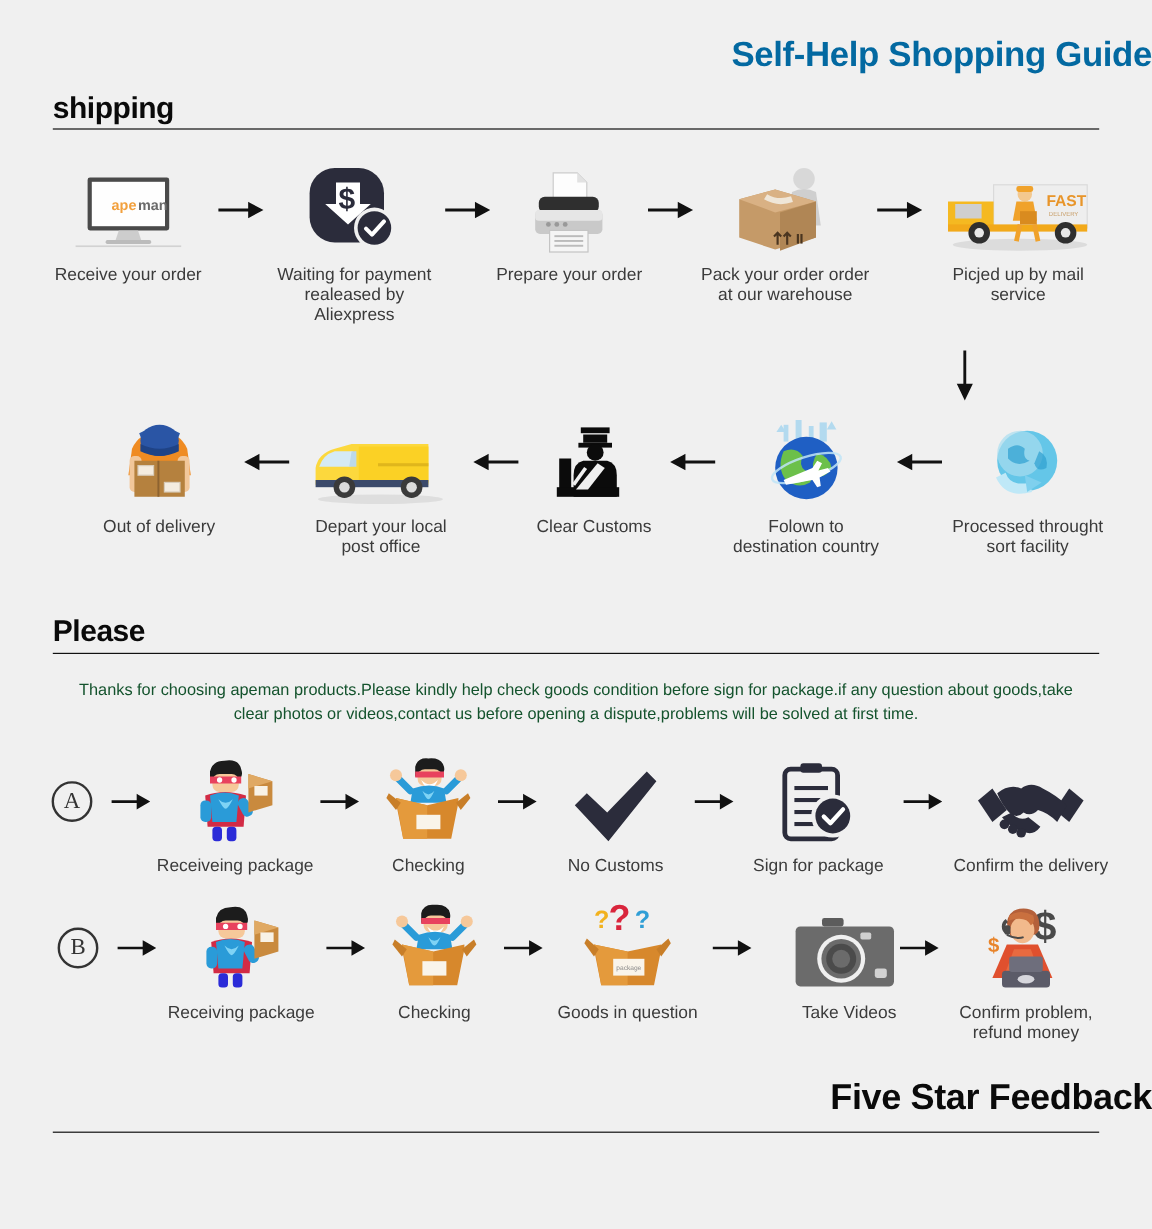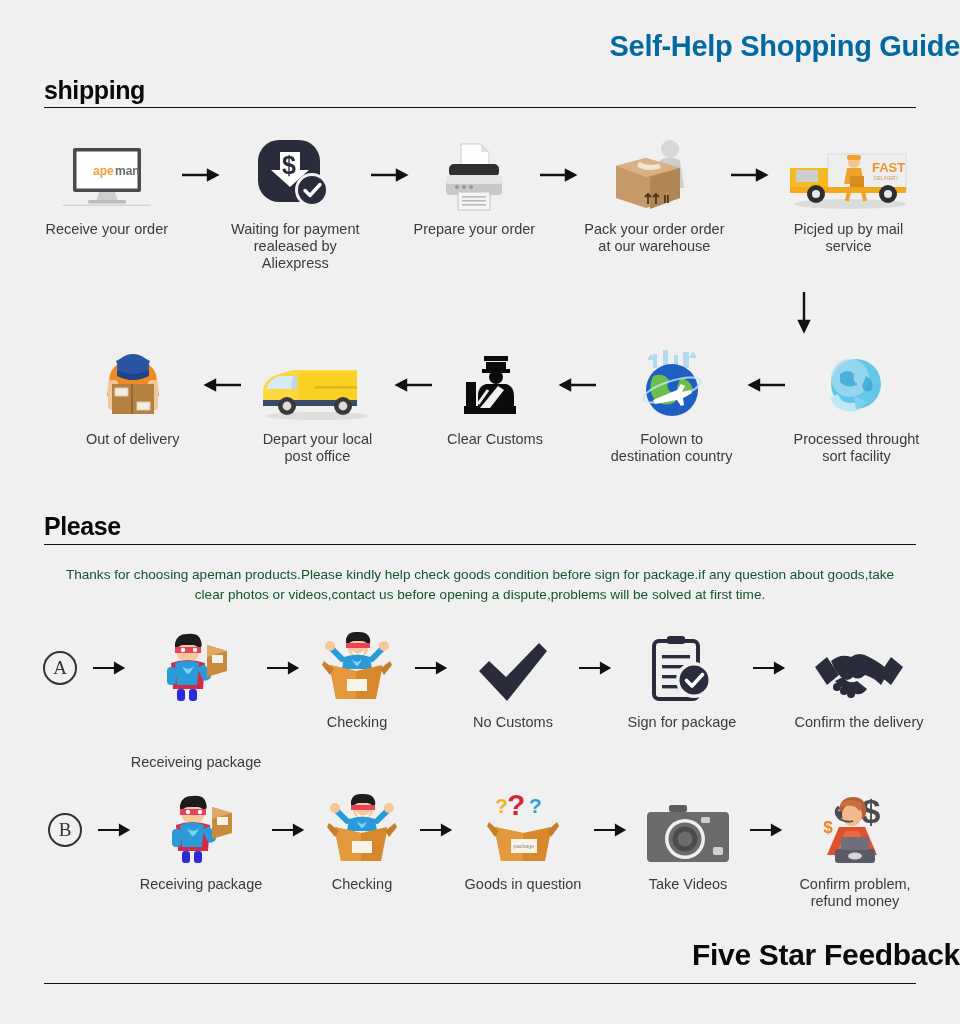--- a/index.html
+++ b/index.html
@@ -348,21 +348,21 @@
     <div class="letter-cell">
       <div class="circle-letter">A</div>
     </div>
 
     <div class="arrow w-small">
       <svg width="36" height="14" viewBox="0 0 36 14">
           <path d="M2 7 h24 M24 2.4 l8 4.6 -8 4.6 z" stroke="#111" stroke-width="2.2" fill="#111"></path>
         </svg>
     </div>
 
-    <div class="step" style="width:136px;gap:40px;">
+    <div class="step" style="width:136px;">
       <div class="art">
         <svg width="78" height="74" viewBox="0 0 78 74">
           <path d="M18 12 q2 -9 12 -9 q12 -2 14 7 q2 6 -2 8 l-24 2 z" fill="#1c1c1c"></path>
           <rect x="20" y="14" width="22" height="15" rx="6" fill="#f6c89a"></rect>
           <path d="M18 16 h26 v6 h-26 z" fill="#e8425e"></path>
           <circle cx="26" cy="19" r="2.2" fill="#fff"></circle>
             <circle cx="38" cy="19" r="2.2" fill="#fff"></circle>
           <path d="M14 32 q16 -6 34 0 l-2 26 h-30 z" fill="#d22b45"></path>
           <path d="M18 32 q12 -5 24 0 l-2 22 h-20 z" fill="#2a9bd8"></path>
           <path d="M25 35 q6 6 12 0 q-4 8 -6 8 q-2 0 -6 -8 z" fill="#7fd3f5"></path>
@@ -552,21 +552,21 @@
       </div>
       <div class="caption">Goods in question</div>
     </div>
 
     <div class="arrow w-small">
       <svg width="36" height="14" viewBox="0 0 36 14">
           <path d="M2 7 h24 M24 2.4 l8 4.6 -8 4.6 z" stroke="#111" stroke-width="2.2" fill="#111"></path>
         </svg>
     </div>
 
-    <div class="step" style="width:118px;">
+    <div class="step" style="width:118px;align-items:flex-end;">
       <div class="art">
         <svg width="86" height="64" viewBox="0 0 86 64">
           <rect x="24" y="2" width="18" height="7" rx="2" fill="#5c5c5c"></rect>
           <rect x="2" y="9" width="82" height="50" rx="4" fill="#6b6b6b"></rect>
           <rect x="56" y="14" width="9" height="6" rx="1.5" fill="#cfcfcf"></rect>
           <rect x="68" y="44" width="10" height="8" rx="2" fill="#d2d2d2"></rect>
           <circle cx="40" cy="36" r="20" fill="#f0f0f0"></circle>
           <circle cx="40" cy="36" r="16.5" fill="#6b6b6b"></circle>
           <circle cx="40" cy="36" r="12.5" fill="#4b4b4b"></circle>
           <circle cx="40" cy="36" r="7.5" fill="#6b6b6b"></circle>

